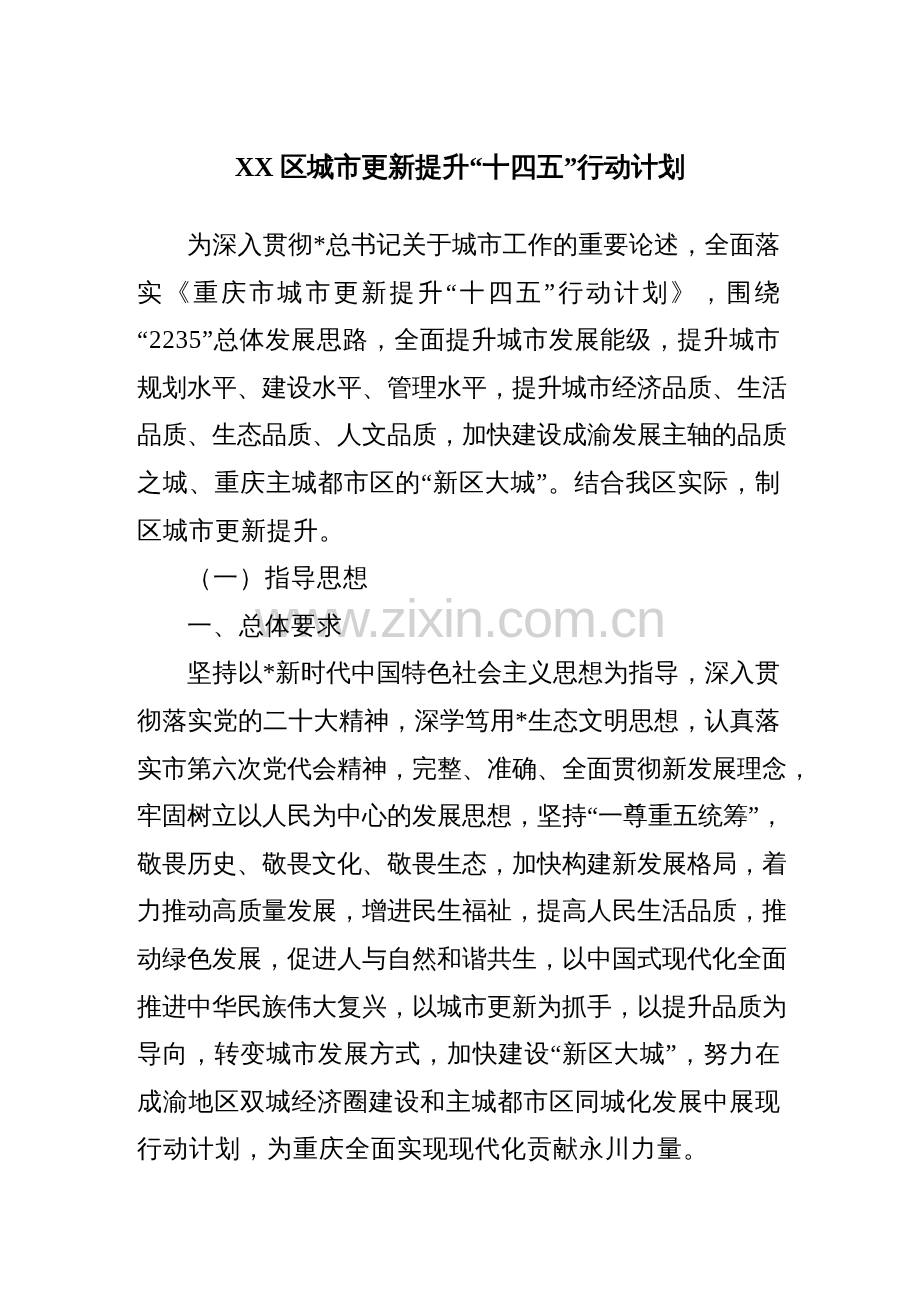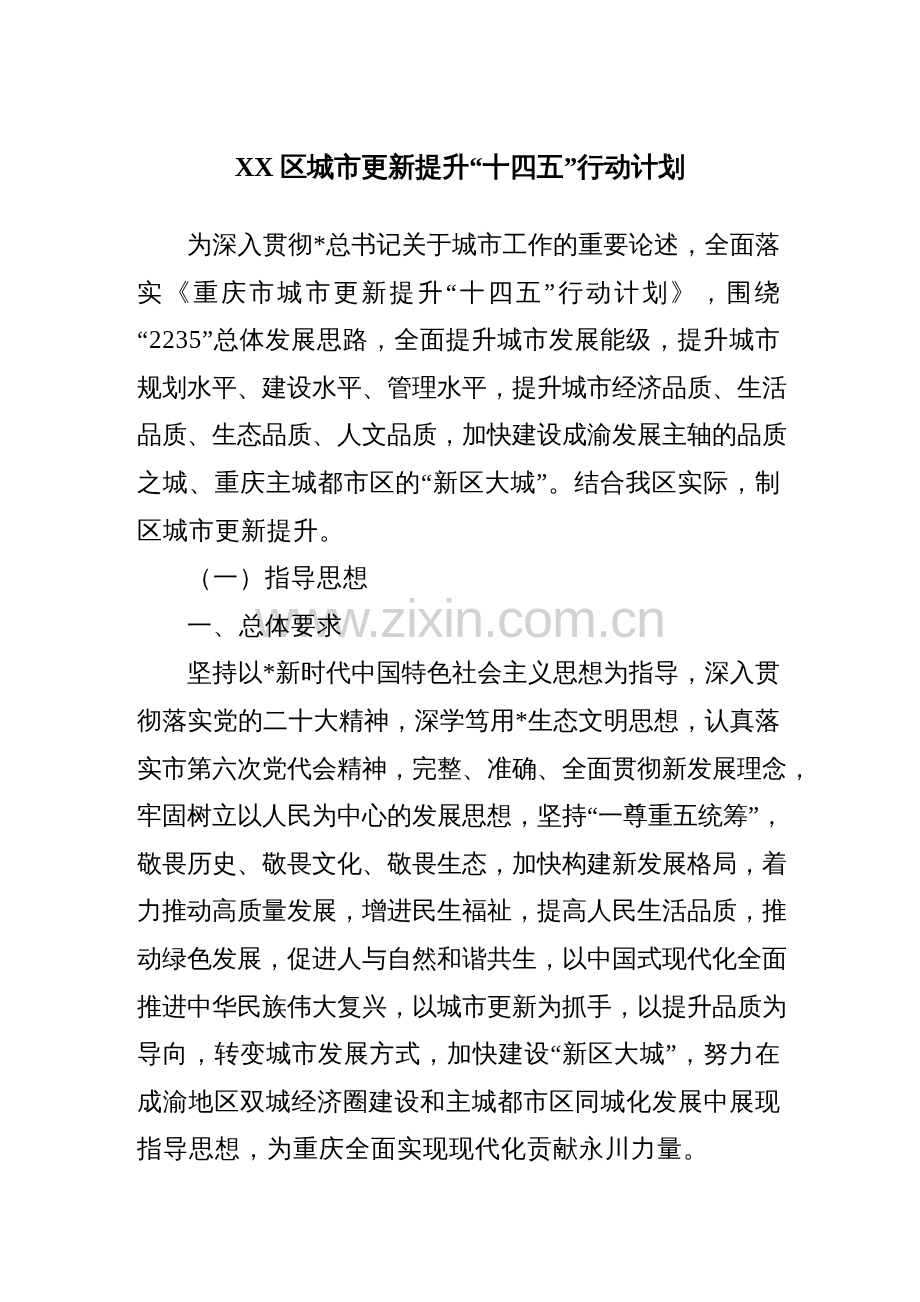--- a/index.html
+++ b/index.html
@@ -516,15 +516,15 @@
         <span>区</span>
         <span>同</span>
         <span>城</span>
         <span>化</span>
         <span>发</span>
         <span>展</span>
         <span>中</span>
         <span>展</span>
         <span>现</span>
       </div>
-      <div class="line">指导思想，为重庆全面实现现代化贡献永川力量。</div>
+      <div class="line">行动计划，为重庆全面实现现代化贡献永川力量。</div>
     </div>
 </div>
 
 </body></html>

